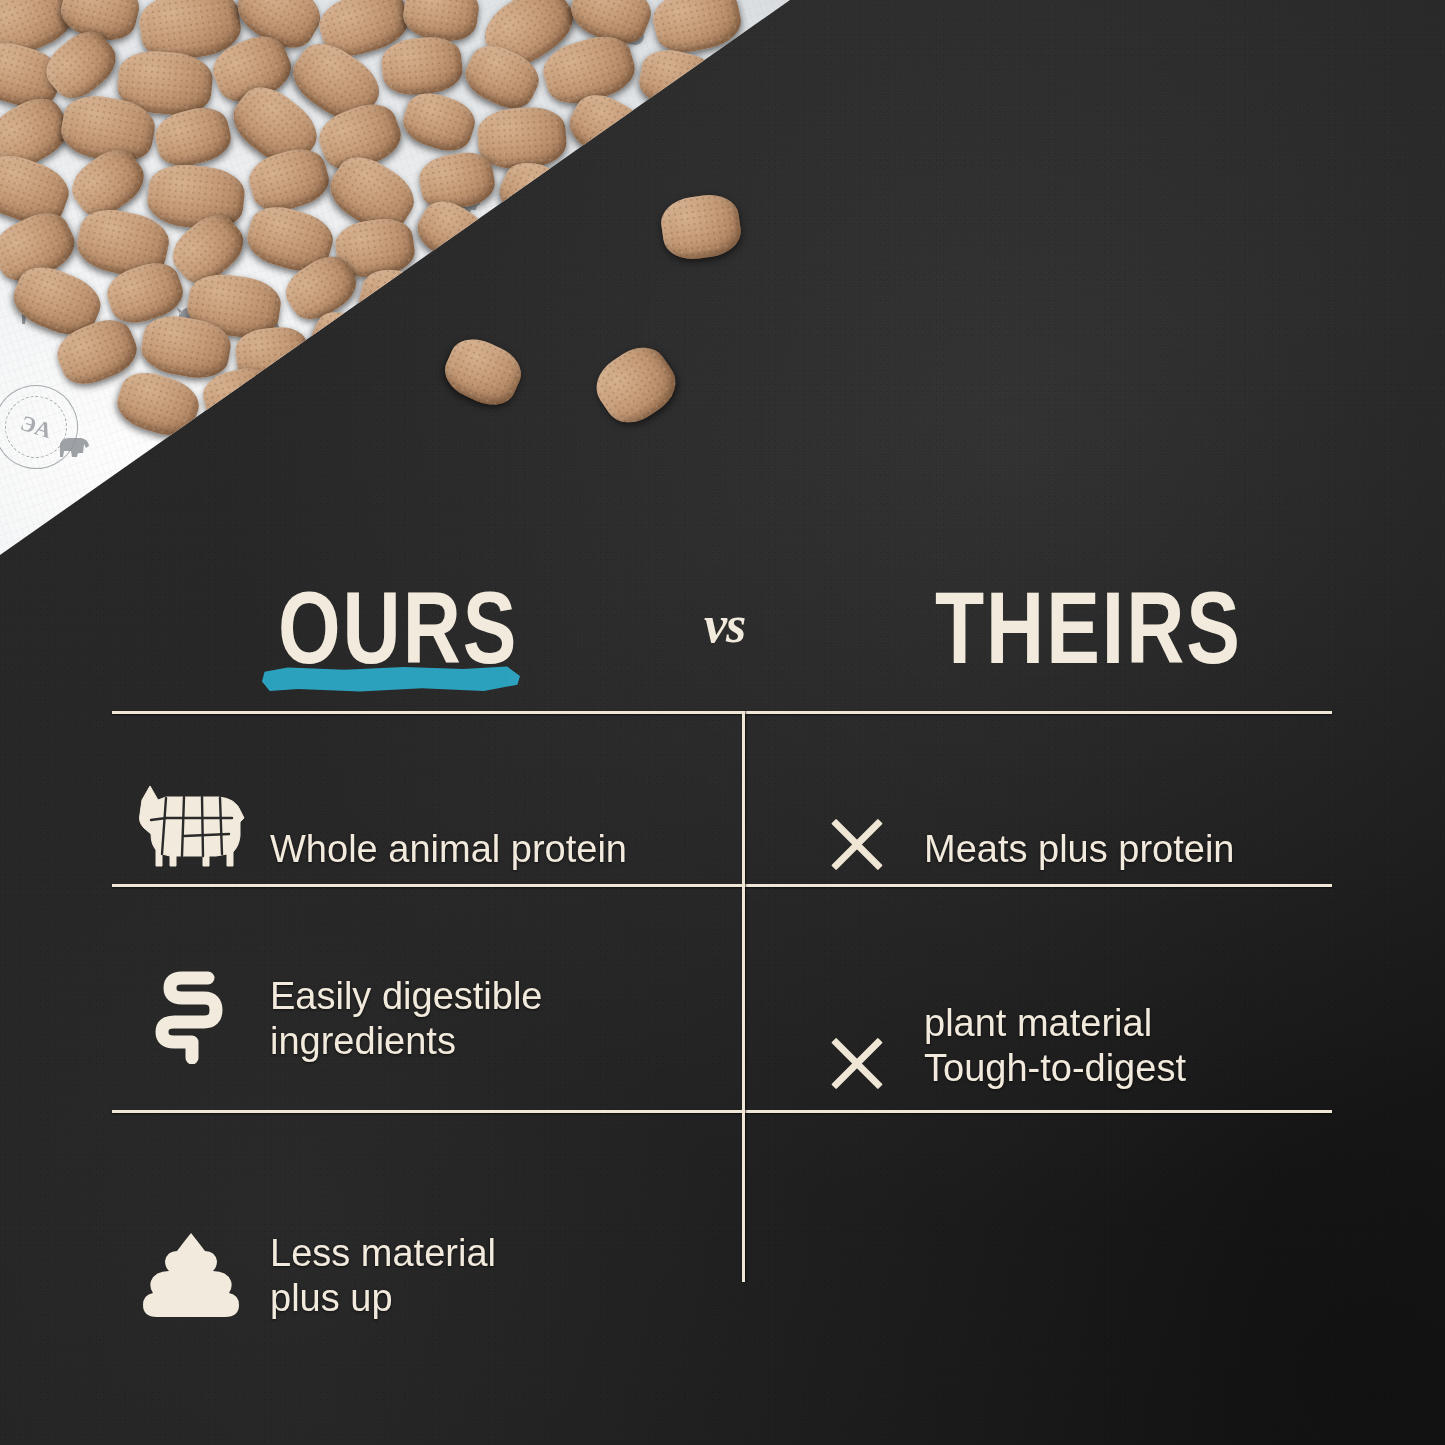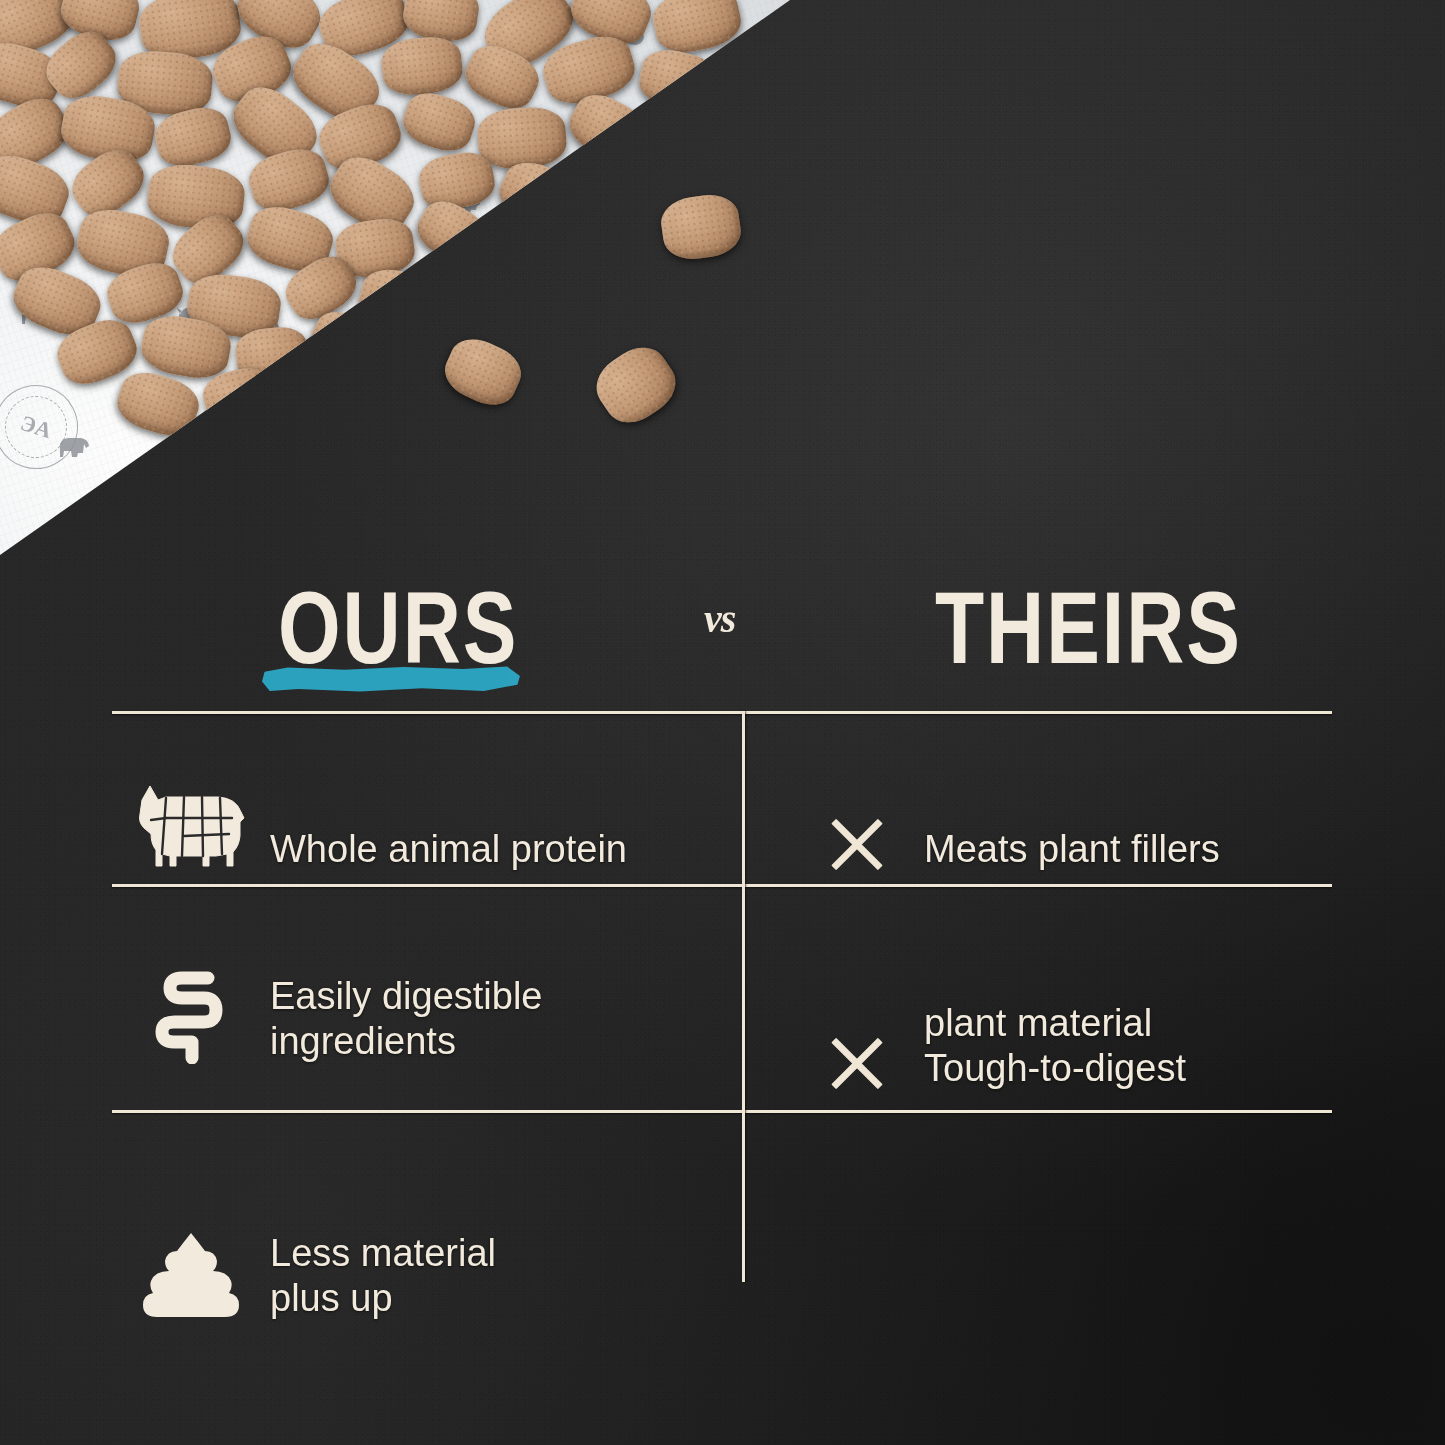--- a/index.html
+++ b/index.html
@@ -96,21 +96,21 @@
     clip-path: polygon(1% 22%, 10% 6%, 32% 14%, 55% 4%, 78% 12%, 95% 2%, 100% 38%, 99% 72%, 86% 96%, 62% 86%, 38% 98%, 14% 88%, 3% 96%, 0% 60%);
     opacity:.95;
   }
   #brush::after{
     content:""; position:absolute; left:-10px; top:9px; width:22px; height:12px;
     background:#2DA8C6; border-radius:50%; opacity:.8;
   }
   #vs{
     position:absolute; left:704px; top:595px;
     font-family:"Liberation Serif", serif;
-    font-style:italic; font-weight:bold; font-size:40px;
+    font-style:italic; font-weight:bold; font-size:52px;
     color:#F2EADC; letter-spacing:-1px;
   }
   #theirs-wrap{ left:935px; top:578px; }
   #theirs{
     font-family:"Liberation Sans", sans-serif;
     font-weight:bold; font-size:83px; letter-spacing:2px;
     color:#F2EADC; line-height:1;
     transform:scaleY(1.22) scaleX(.97); transform-origin:left top;
   }
 
@@ -302,21 +302,21 @@
     <div class="txt">Whole animal protein</div>
   </div>
 
   <div class="cell" id="c-r1">
     <div class="ic">
       <div class="xmark">
           <span class="a"></span>
           <span class="b"></span>
         </div>
     </div>
-    <div class="txt">Meats plant fillers</div>
+    <div class="txt">Meats plus protein</div>
   </div>
 
   <div class="cell" id="c-l2">
     <div class="ic">
       <svg width="78" height="94" viewBox="0 0 78 94">
         <path fill="none" stroke="#F2EADC" stroke-width="13" stroke-linecap="round" stroke-linejoin="round" d="M56 8 L30 8 Q18 8 18 18 Q18 28 30 28 L52 28 Q64 28 64 40 Q64 52 52 52 L22 52 Q10 52 10 62 Q10 72 22 72 L40 72 L40 88"></path>
       </svg>
     </div>
     <div class="txt">
       <div>Easily digestible</div>

